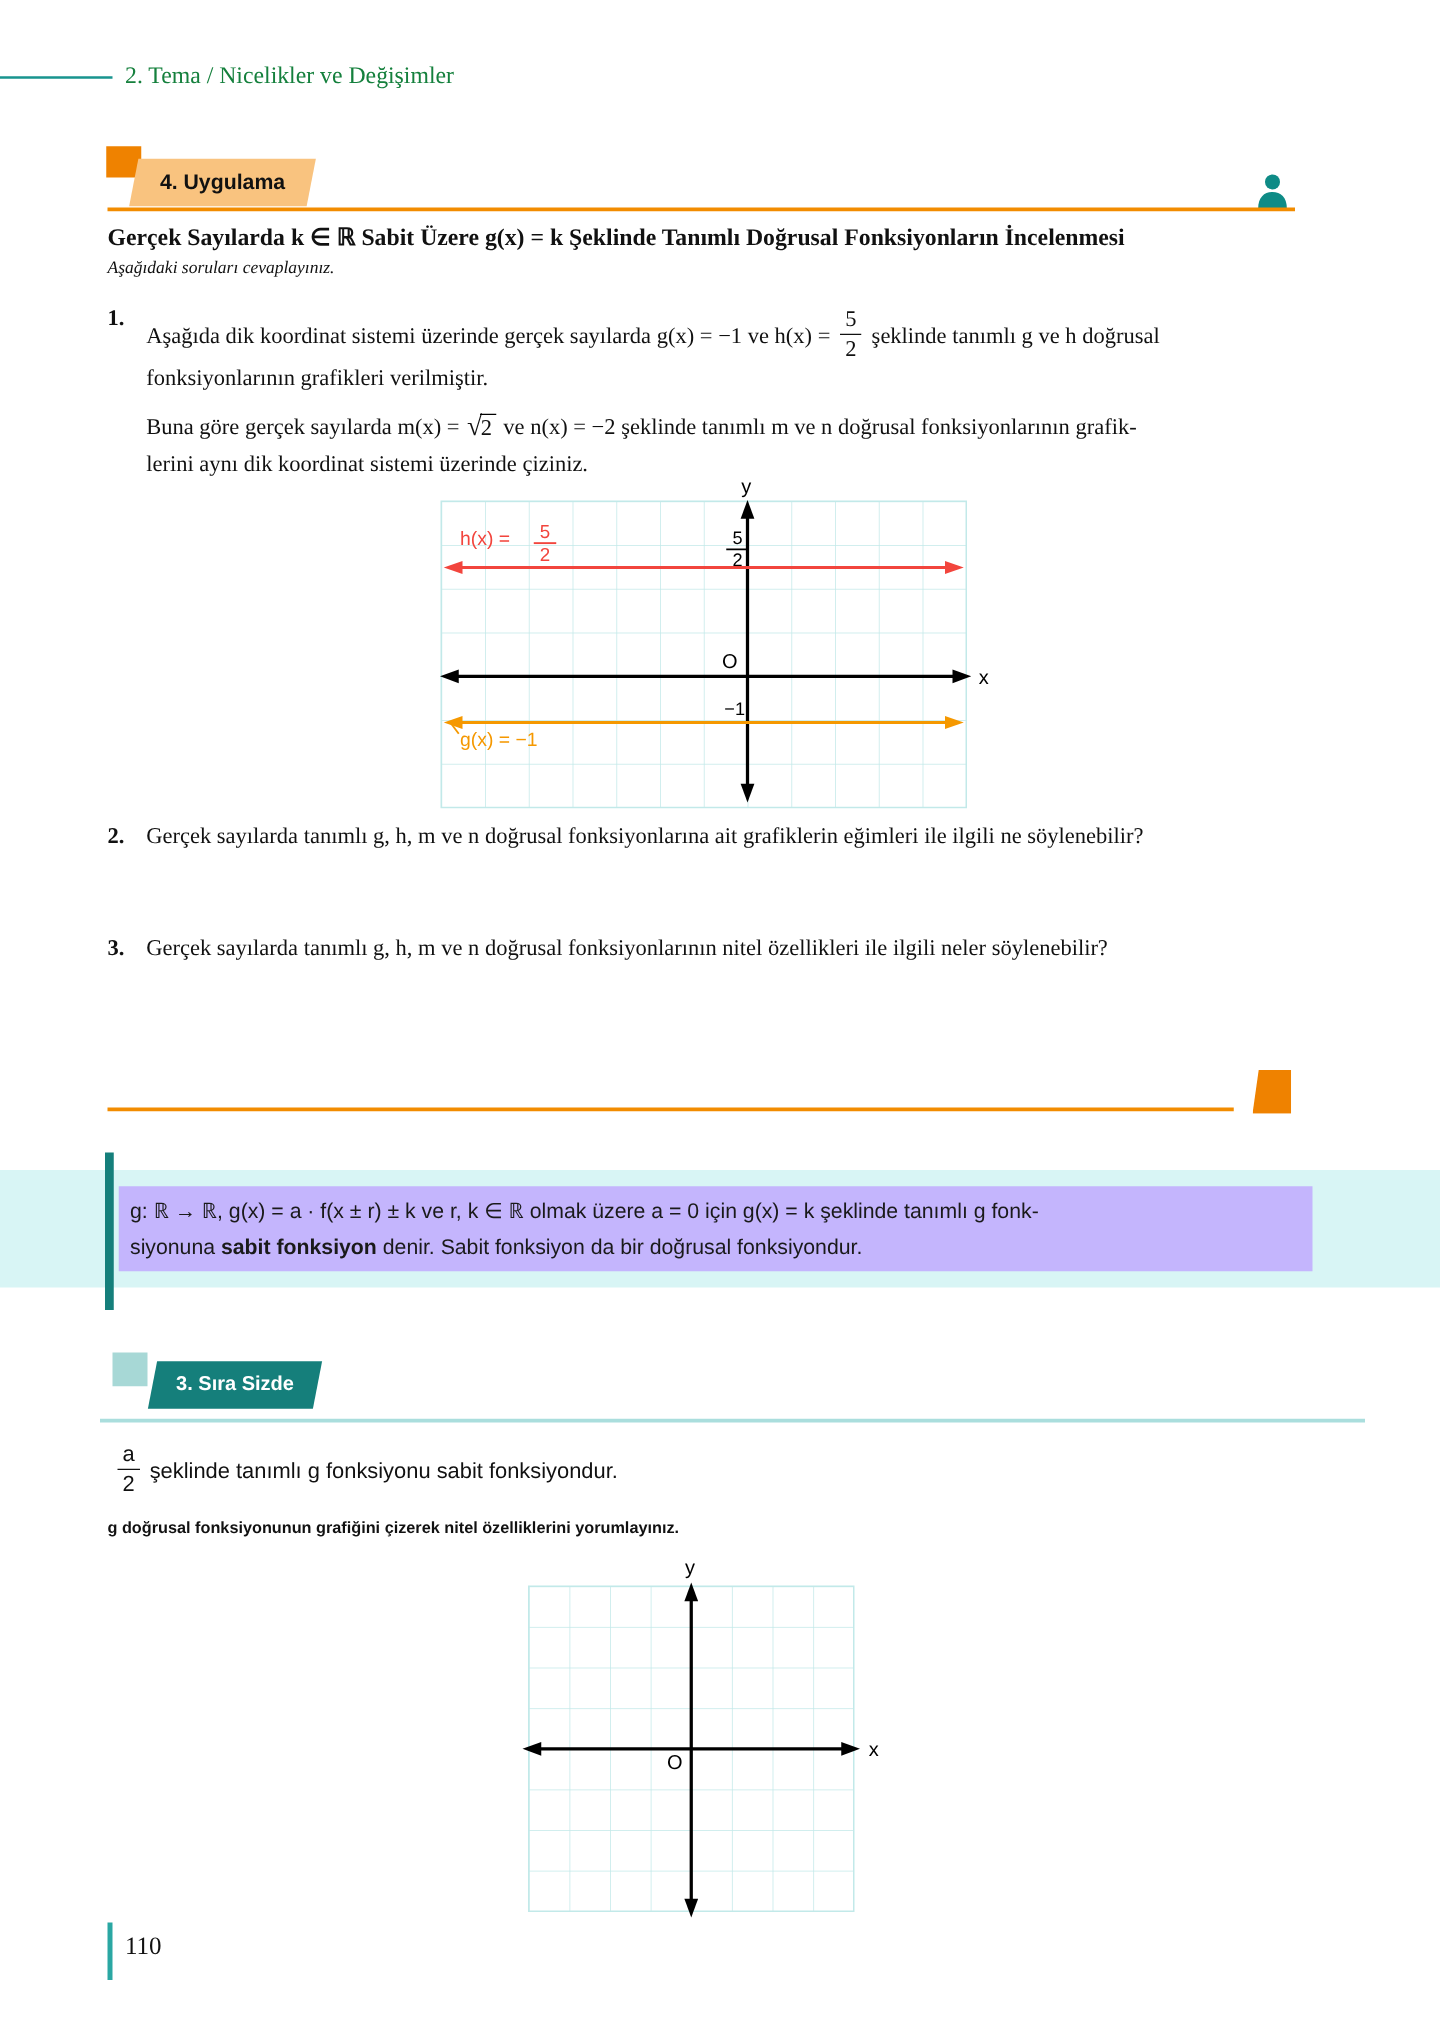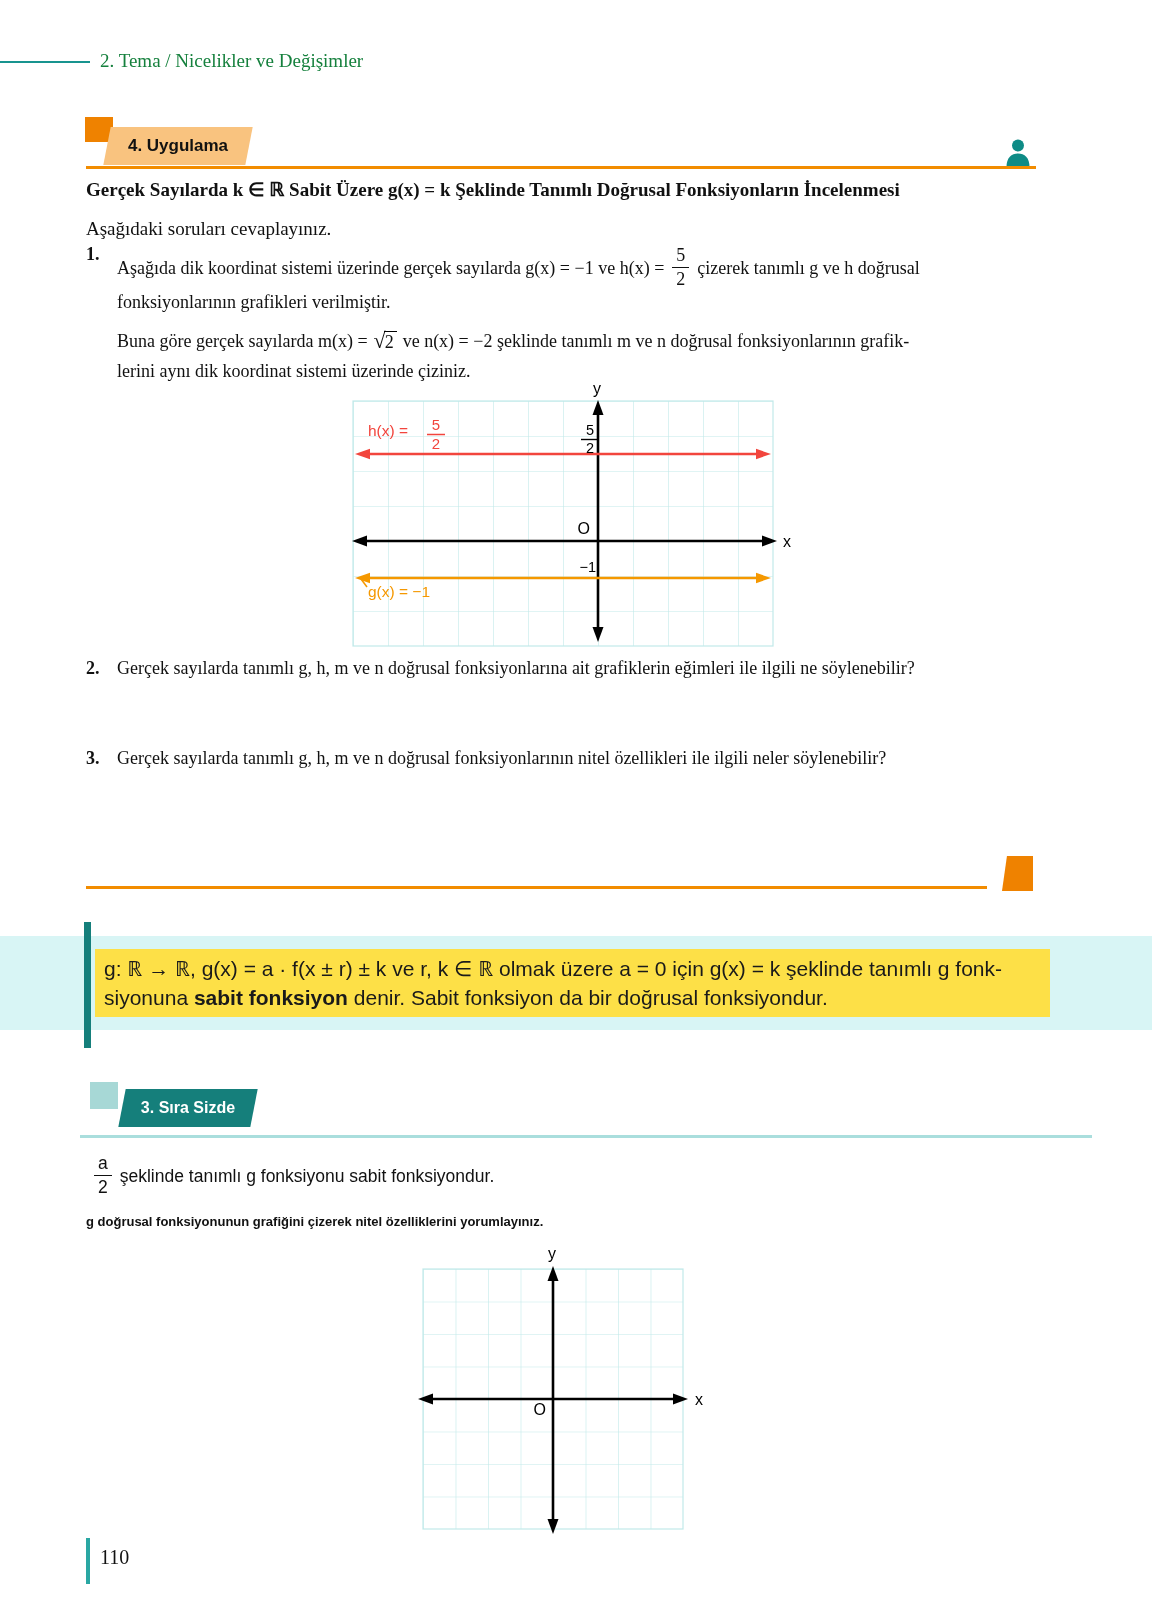--- a/index.html
+++ b/index.html
@@ -12,21 +12,21 @@
   .head-text{left:100px;top:50px;font-size:19px;color:#15803d;text-align:center;}
 
   
   .orange-square{left:85px;top:117px;width:28px;height:25px;background:#ef8200;}
   .uyg-par{left:107px;top:127px;width:142px;height:38px;background:#f9c37f;transform:skewX(-11deg);}
   .uyg-par .lbl{display:block;transform:skewX(11deg);text-align:center;line-height:38px;
                 font-family:"Liberation Sans",sans-serif;font-weight:bold;font-size:17px;color:#111;}
   .orange-rule{left:86px;top:166px;width:950px;height:3px;background:#f28c00;}
 
   .title{left:86px;top:178px;width:985px;font-size:19px;font-weight:bold;}
-  .intro{left:86px;top:218px;font-size:19px;}
+  .intro{left:86px;top:207px;font-size:14px;font-style:italic;}
 
   
   .q{left:86px;width:968px;font-size:18px;}
   .q .num{position:absolute;left:0;top:0;font-weight:bold;}
   .q .body{margin-left:31px;}
   .q1{top:244px;}
   .q2{top:658px;}
   .q3{top:748px;}
   .fline{display:flex;align-items:center;}
   .fline.h48{height:48px;}
@@ -39,22 +39,22 @@
   .radicand{display:inline-block;border-top:1.7px solid #000;padding:0 3px 0 1px;margin-left:-2px;}
 
   
   .div-rule{left:86px;top:886px;width:901px;height:3px;background:#f28c00;}
   .div-trap{left:1002px;top:856px;width:31px;height:35px;background:#ef8200;
             clip-path:polygon(16% 0,100% 0,100% 100%,0 100%);}
 
   
   .cyan-band{left:0;top:936px;width:1152px;height:94px;background:#d8f5f5;}
   .teal-bar{left:84px;top:922px;width:7px;height:126px;background:#157f7b;}
-  .def-box{left:95px;top:949px;width:955px;height:68px;background:#fde047;
-           font-family:"Liberation Sans",sans-serif;font-size:21px;line-height:29px;
+  .def-box{left:95px;top:949px;width:955px;height:68px;background:#c4b5fd;
+           font-family:"Liberation Sans",sans-serif;font-size:17px;line-height:29px;
            padding:5px 0 0 9px;box-sizing:border-box;color:#1a1a1a;}
   .def-box .b{font-weight:bold;text-align:right;}
 
   
   .teal-square{left:90px;top:1082px;width:28px;height:27px;background:#a7d8d6;}
   .sira-par{left:122px;top:1089px;width:132px;height:38px;background:#157f7b;transform:skewX(-11deg);}
   .sira-par .lbl{display:block;transform:skewX(11deg);text-align:center;line-height:38px;
                  font-family:"Liberation Sans",sans-serif;font-weight:bold;font-size:16px;color:#ffffff;}
   .teal-rule{left:80px;top:1135px;width:1012px;height:3px;background:#aadedd;}
 
@@ -93,21 +93,21 @@
 
   <div class="abs q q1">
     <span class="num">1.</span>
     <div class="body">
       <div class="fline h48">
         <span>Aşağıda dik koordinat sistemi üzerinde gerçek sayılarda  g(x) = −1 ve h(x) =</span>
         <span class="frac">
             <span class="fn">5</span>
             <span class="fd">2</span>
           </span>
-        <span>çizerek tanımlı g ve h doğrusal</span>
+        <span>şeklinde tanımlı g ve h doğrusal</span>
       </div>
       <div>fonksiyonlarının grafikleri verilmiştir.</div>
       <div class="fline h40" style="margin-top:8px;">
         <span>Buna göre gerçek sayılarda m(x) =</span>
         <span class="sqrt-wrap"><span class="rad">√</span><span class="radicand">2</span></span>
         <span>ve n(x) = −2 şeklinde tanımlı m ve n doğrusal fonksiyonlarının grafik-</span>
       </div>
       <div>lerini aynı dik koordinat sistemi üzerinde çiziniz.</div>
     </div>
   </div>

